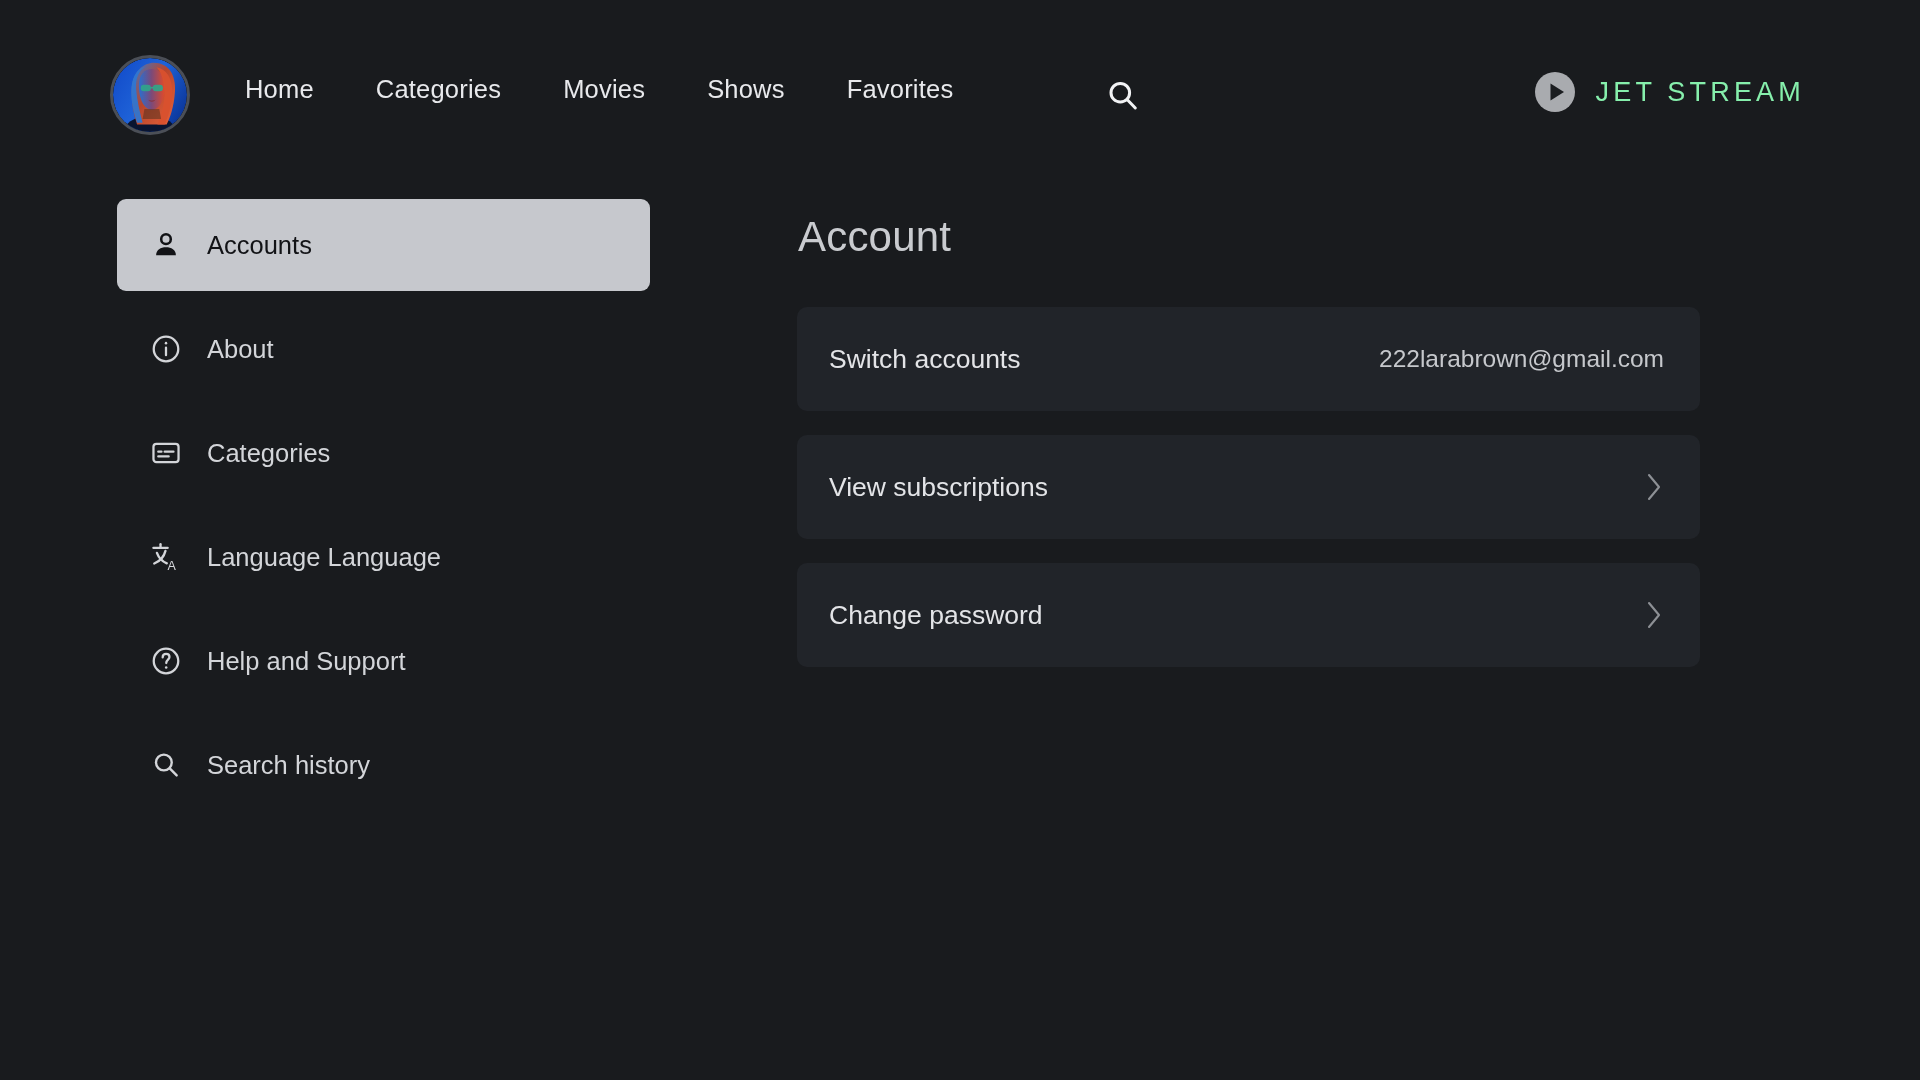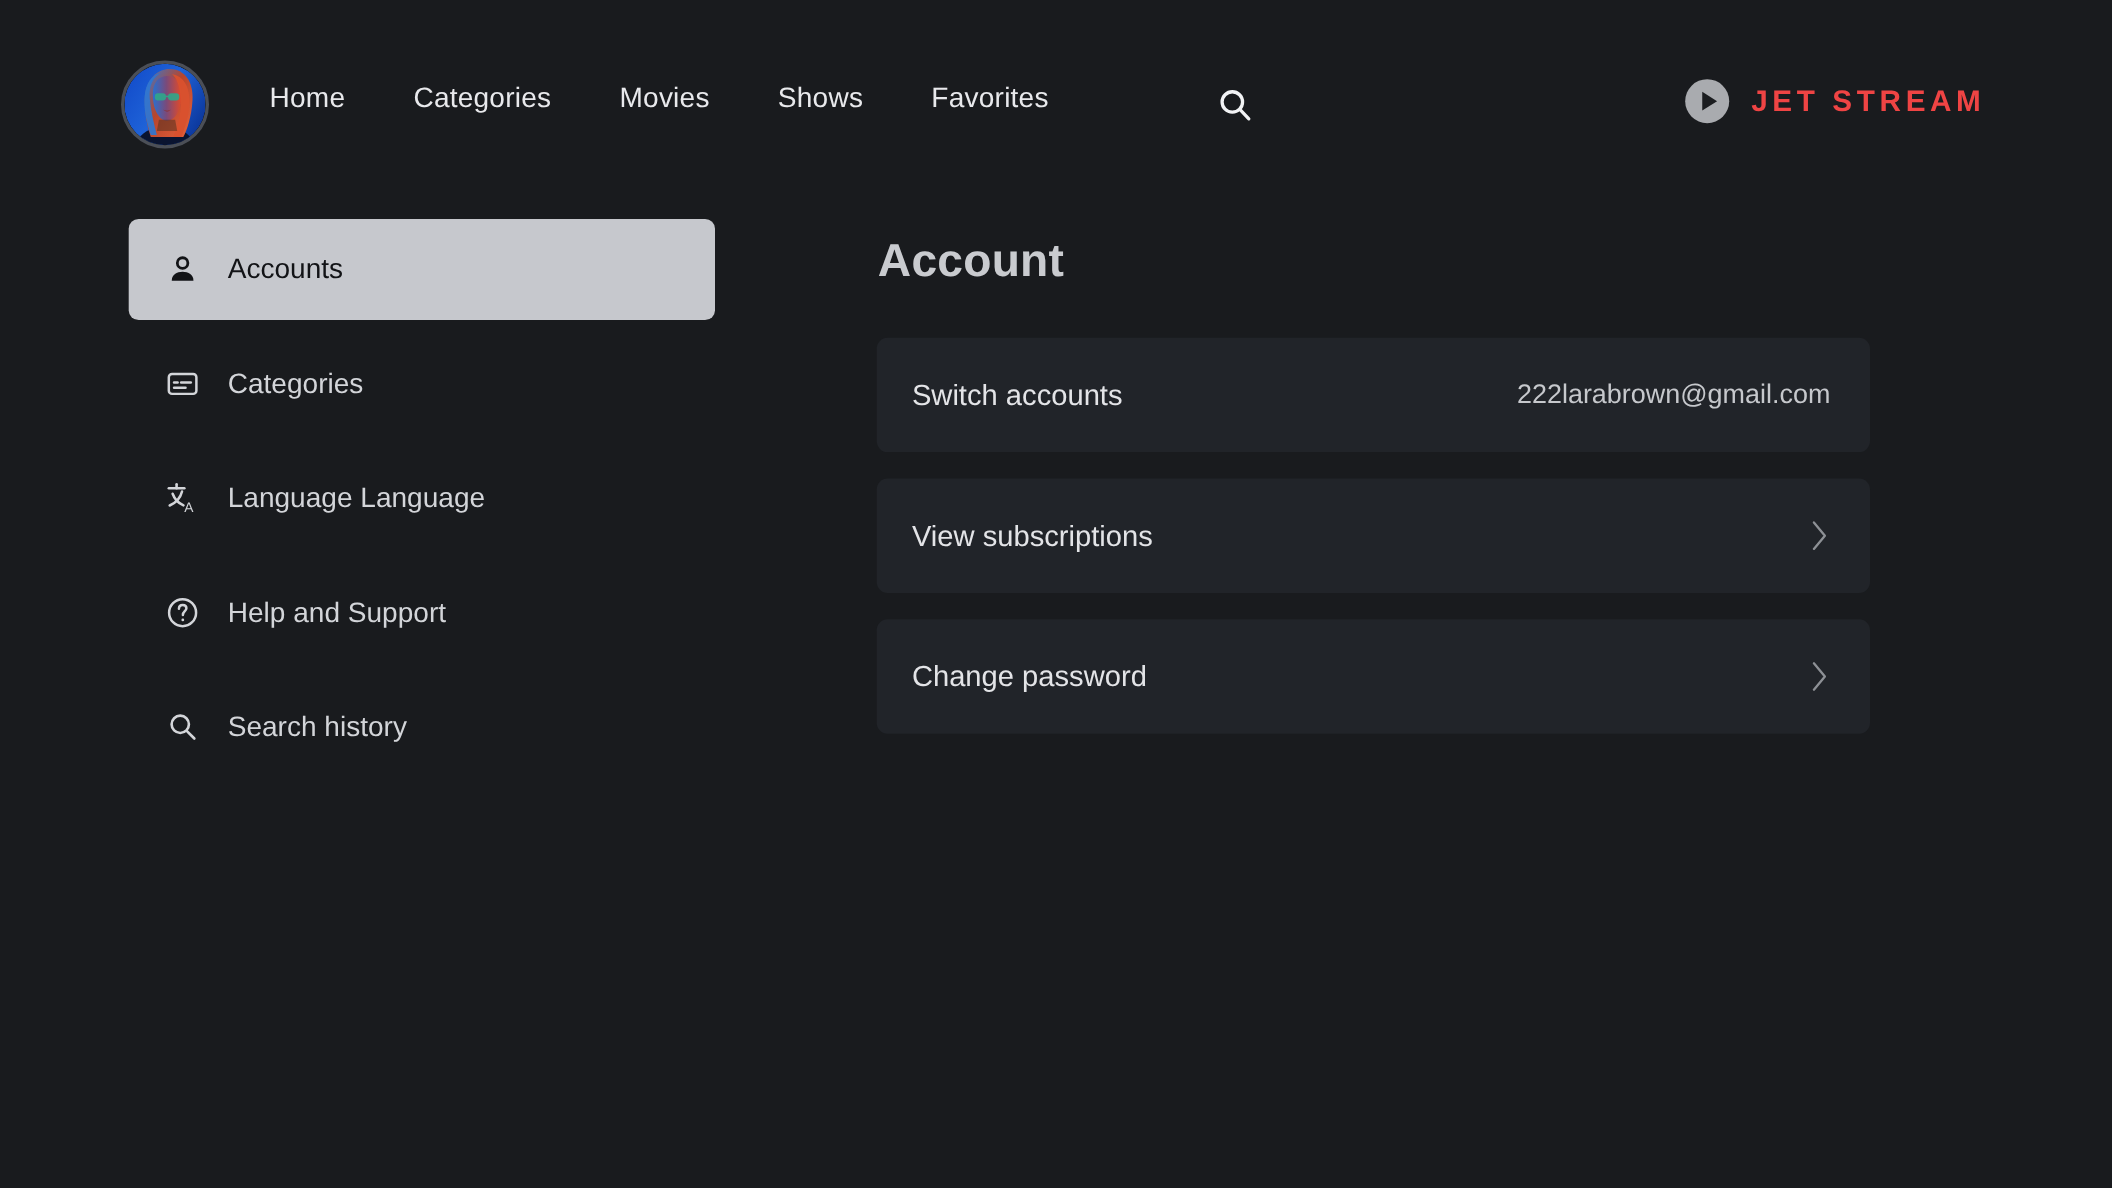--- a/index.html
+++ b/index.html
@@ -45,24 +45,24 @@
   }
   .nav-search svg { display:block; width:100%; height:100%; }
 
   .brand {
     position: absolute; right: 115px; top: 70px;
     display: flex; align-items: center; gap: 18px;
     cursor: pointer;
   }
   .brand-mark { width: 44px; height: 44px; display:block; }
   .brand-text {
-    color: #ef4444;
+    color: #86efac;
     font-size: 27px;
     letter-spacing: 4.2px;
-    font-weight: 700;
+    font-weight: 400;
     white-space: nowrap;
   }
 
   
   .sidebar {
     position: absolute; left: 117px; top: 199px; width: 560px;
   }
   .side-item {
     position: relative;
     display: flex; align-items: center;
@@ -82,21 +82,21 @@
     margin-right: 24px;
   }
   .side-ico svg { display: block; width: 32px; height: 32px; }
   .side-label { font-size: 25.5px; white-space: nowrap; }
 
   
   .main { position: absolute; left: 797px; top: 213px; width: 903px; }
   .page-title {
     color: #c9cbcf;
     font-size: 42px;
-    font-weight: 700;
+    font-weight: 400;
     letter-spacing: 0.2px;
     margin-bottom: 46px;
     padding-left: 1px;
   }
   .row {
     position: relative;
     background: #212429;
     border-radius: 10px;
     height: 104px;
     display: flex; align-items: center;
@@ -210,20 +210,30 @@
     <div class="side-item active">
       <span class="side-ico">
         <svg viewBox="0 0 24 24" fill="none" stroke="#121316" stroke-width="1.9" stroke-linecap="round">
           <circle cx="12" cy="7.6" r="3.6"></circle>
           <path d="M4.6 19.6 C4.6 15.6 8 13.6 12 13.6 C16 13.6 19.4 15.6 19.4 19.6 Z" fill="#121316" stroke="none"></path>
         </svg>
       </span>
       <span class="side-label">Accounts</span>
     </div>
 
+    <div class="side-item">
+      <span class="side-ico">
+        <svg viewBox="0 0 24 24" fill="none" stroke="#d3d5d9" stroke-width="1.7" stroke-linecap="round">
+          <circle cx="12" cy="12" r="9.2"></circle>
+          <line x1="12" y1="11" x2="12" y2="16.6"></line>
+          <circle cx="12" cy="7.6" r="0.95" fill="#d3d5d9" stroke="none"></circle>
+        </svg>
+      </span>
+      <span class="side-label">About</span>
+    </div>
 
     <div class="side-item">
       <span class="side-ico">
         <svg viewBox="0 0 24 24" fill="none" stroke="#d3d5d9" stroke-width="1.7" stroke-linecap="round">
           <rect x="2.6" y="5.2" width="18.8" height="13.6" rx="2.2"></rect>
           <line x1="6.2" y1="11" x2="8.6" y2="11"></line>
           <line x1="11" y1="11" x2="17.6" y2="11"></line>
           <line x1="6.2" y1="14.6" x2="14" y2="14.6"></line>
         </svg>
       </span>

